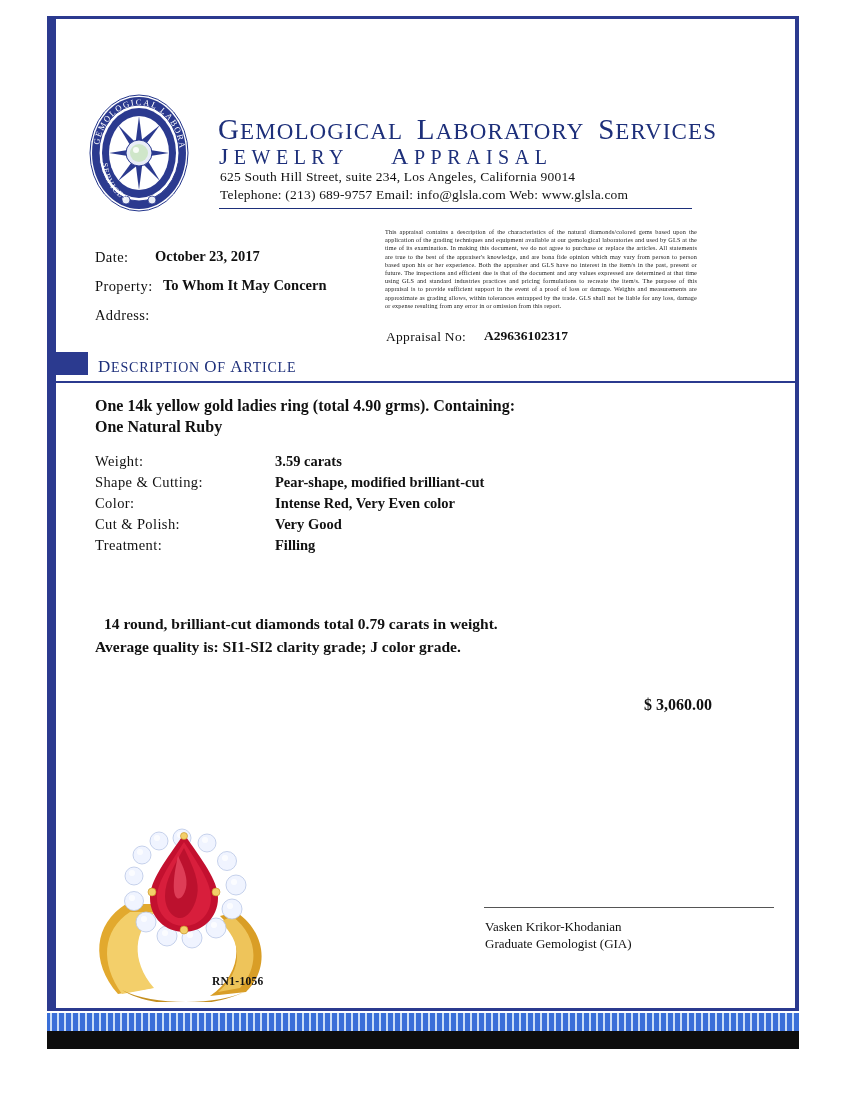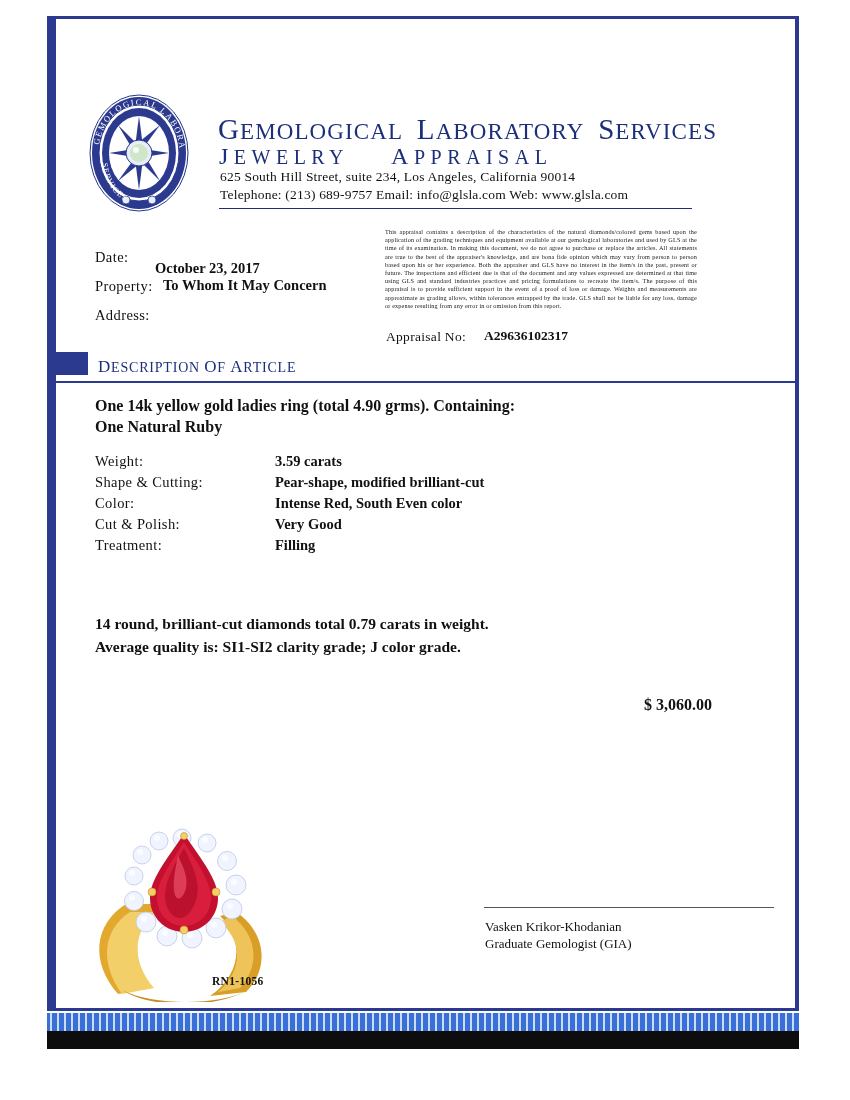--- a/index.html
+++ b/index.html
@@ -106,21 +106,21 @@
     white-space: nowrap;
   }
   .val {
     position: absolute;
     font-size: 14.5px;
     color: #111;
     font-weight: bold;
     white-space: nowrap;
   }
   .lbl-date   { left: 95px;  top: 249px; }
-  .val-date   { left: 155px; top: 260px; }
+  .val-date   { left: 155px; top: 248px; }
   .lbl-prop   { left: 95px;  top: 278px; }
   .val-prop   { left: 163px; top: 277px; }
   .lbl-addr   { left: 95px;  top: 307px; }
 
   
   .disclaimer {
     position: absolute;
     left: 385px; top: 228px;
     width: 312px;
     font-size: 6.2px;
@@ -208,21 +208,21 @@
   }
   .spec-table td.k {
     width: 180px;
     letter-spacing: 0.4px;
   }
   .spec-table td.v {
     font-weight: bold;
   }
   .diamond-line1 {
     position: absolute;
-    left: 95px; top: 615px;
+    left: 104px; top: 615px;
     font-size: 15.5px;
     font-weight: bold;
     color: #111;
     white-space: nowrap;
   }
   .diamond-line2 {
     position: absolute;
     left: 95px; top: 638px;
     font-size: 15.5px;
     font-weight: bold;
@@ -390,21 +390,21 @@
       <tr>
         <td class="k">Weight:</td>
         <td class="v">3.59 carats</td>
       </tr>
       <tr>
         <td class="k">Shape &amp; Cutting:</td>
         <td class="v">Pear-shape, modified brilliant-cut</td>
       </tr>
       <tr>
         <td class="k">Color:</td>
-        <td class="v">Intense Red, South Even color</td>
+        <td class="v">Intense Red, Very Even color</td>
       </tr>
       <tr>
         <td class="k">Cut  &amp;  Polish:</td>
         <td class="v">Very Good</td>
       </tr>
       <tr>
         <td class="k">Treatment:</td>
         <td class="v">Filling</td>
       </tr>
     </tbody>

